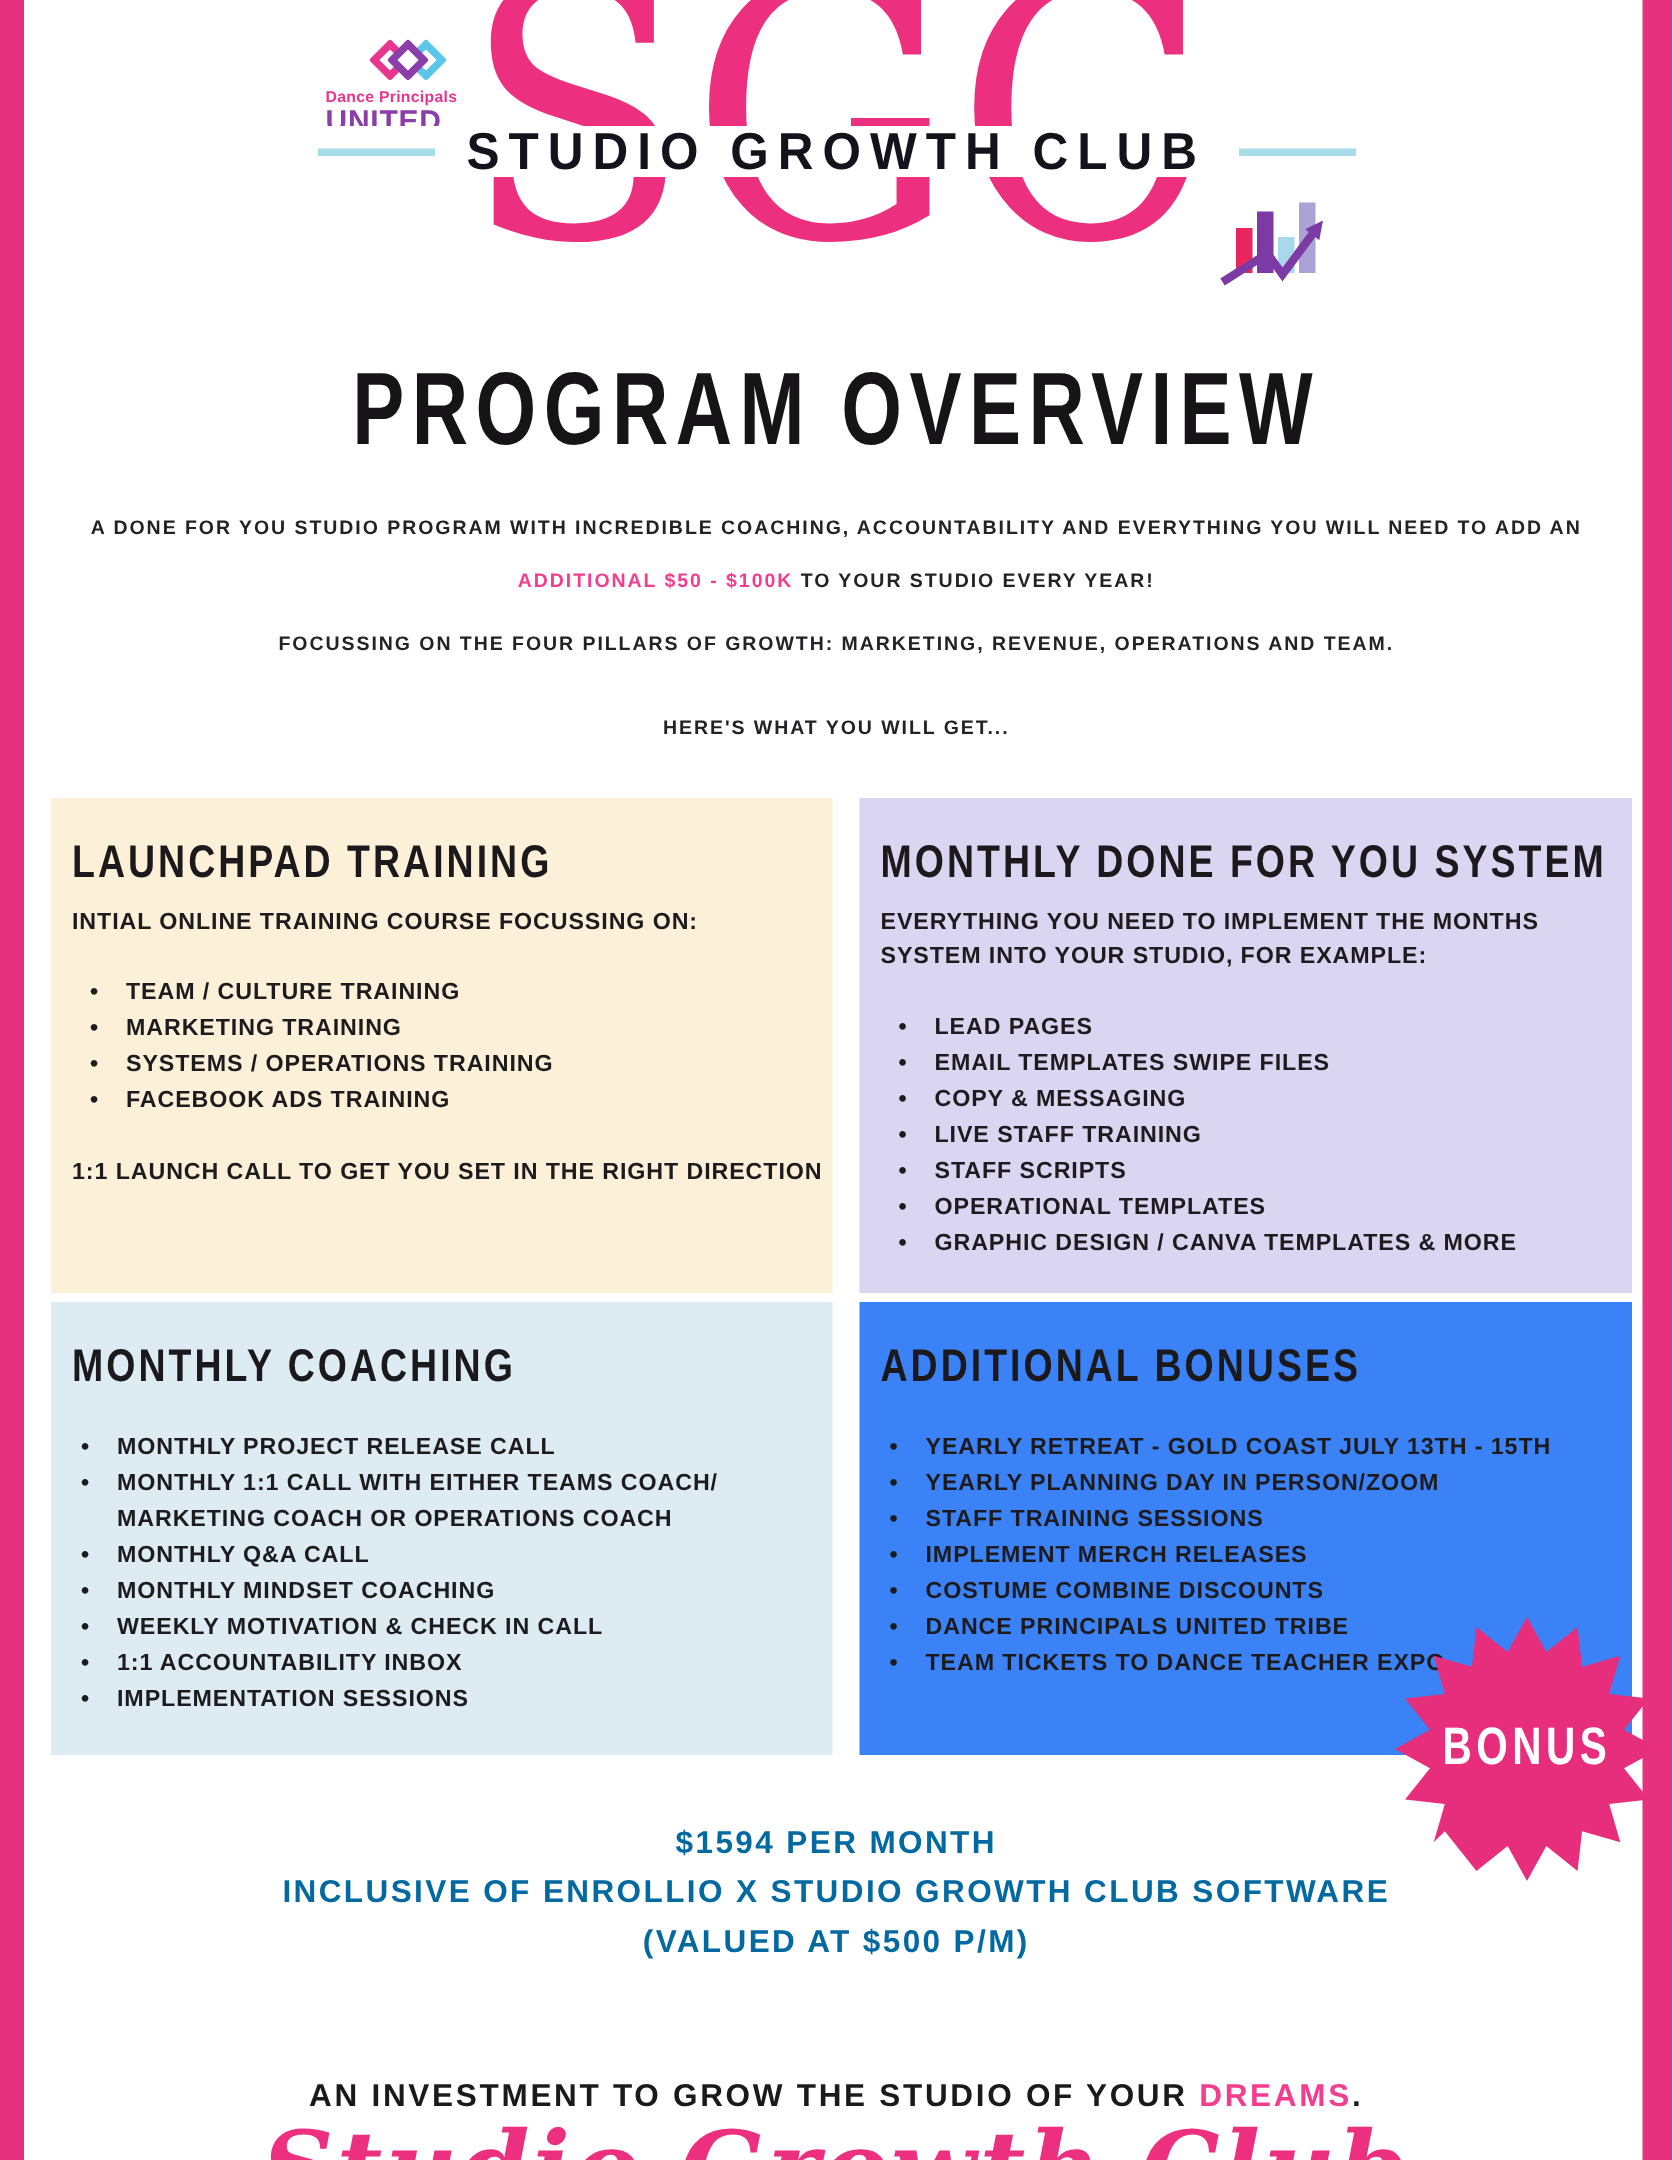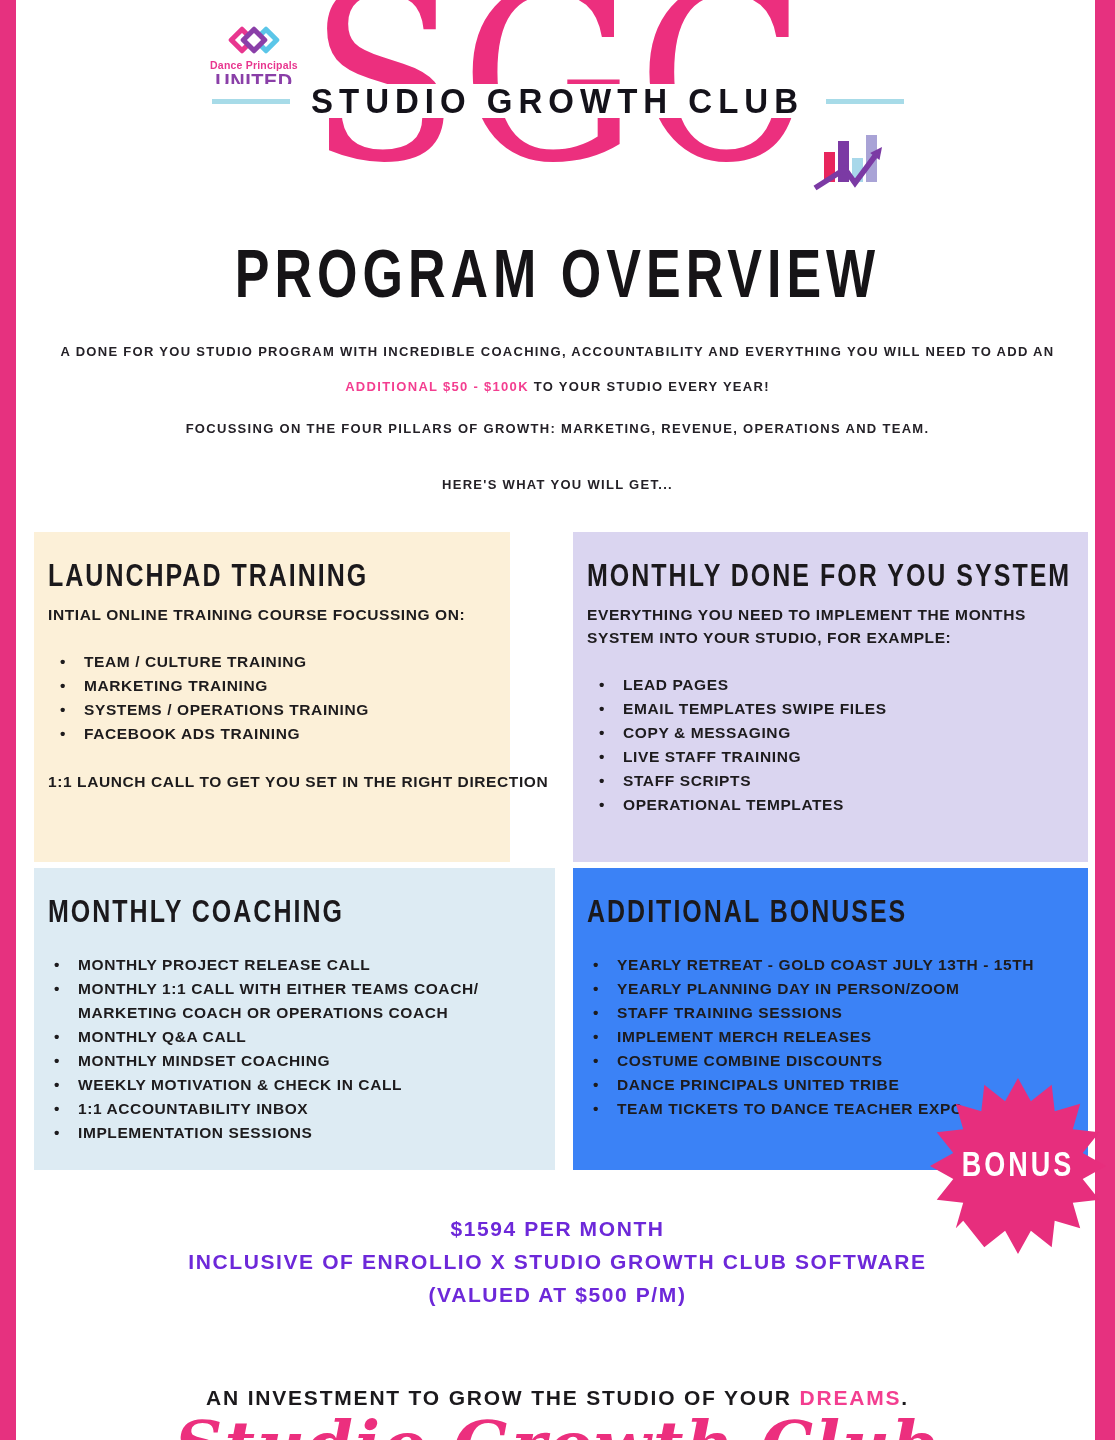--- a/index.html
+++ b/index.html
@@ -8,21 +8,21 @@
   .page { position:relative; width:1115px; height:1440px; background:#fff; overflow:hidden; }
 
   .edge { position:absolute; top:0; bottom:0; z-index:2; background:var(--border_pink,#E6317F); }
   .edge.left { left:0; width:16px; }
   .edge.right { right:0; width:20px; }
 
   
   .monogram { position:absolute; top:-42px; left:0; right:0; text-align:center; z-index:0;
               font-family:"DejaVu Serif", serif; font-size:238px; line-height:1;
               color:var(--logo_pink,#EC2F7E); transform:scaleX(0.93); transform-origin:center top; }
-  .dpu { position:absolute; left:199px; top:24px; width:110px; text-align:center; z-index:1; }
+  .dpu { position:absolute; left:217px; top:24px; width:110px; z-index:1; }
   .diamonds { display:flex; justify-content:center; align-items:center; height:32px; }
   .diamond { width:20px; height:20px; border:5px solid; transform:rotate(45deg); border-radius:2px; background:#fff; }
   .diamond + .diamond { margin-left:-8px; }
   .d-pink   { border-color:var(--dpu_pink,#E8368F); position:relative; z-index:1; }
   .d-purple { border-color:var(--united_purple,#8A3FA8); position:relative; z-index:2; }
   .d-blue   { border-color:var(--dpu_blue,#5BC6E8); position:relative; z-index:1; }
   .dpu-small { font-size:10.5px; font-weight:600; color:var(--dpu_pink,#E8368F); margin-top:3px; letter-spacing:0.2px; }
   .dpu-big   { font-size:20px; font-weight:700; color:var(--united_purple,#8A3FA8); letter-spacing:0.5px; line-height:1.05; }
 
   .banner { position:absolute; top:84px; left:50%; transform:translateX(-50%);
@@ -38,42 +38,42 @@
         letter-spacing:5px; white-space:nowrap; transform:scaleY(1.32); transform-origin:center top; color:#161417; }
   .p-intro { position:absolute; left:50%; transform:translateX(-50%); width:1000px; text-align:center;
              font-size:13px; font-weight:700; letter-spacing:1.3px; color:#242127; }
   .p1 { top:334px; line-height:35px; }
   .p2 { top:421px; white-space:nowrap; }
   .p3 { top:477px; }
   .hl { color:var(--accent_pink,#F33E90); }
 
   
   .box { position:absolute; padding:26px 14px 26px 14px; z-index:1; }
-  .box1 { left:34px;  top:532px; width:476px; height:330px; }
+  .box1 { left:34px;  top:532px; width:521px; height:330px; }
   .box2 { left:573px; top:532px; width:515px; height:330px; }
   .box3 { left:34px;  top:868px; width:521px; height:302px; }
   .box4 { left:573px; top:868px; width:515px; height:302px; }
   .box-title { font-size:25px; font-weight:700; letter-spacing:2px; white-space:nowrap;
                transform:scaleY(1.22); transform-origin:left top; margin-bottom:16px; color:#1b191c; }
   .box-text { font-size:15.5px; font-weight:700; letter-spacing:0.6px; line-height:23px; }
   .box ul { list-style:none; margin:24px 0 0 12px; }
   .box3 ul, .box4 ul { margin-top:30px; margin-left:6px; }
   .box li { position:relative; padding-left:24px; font-size:15.5px; font-weight:700;
             letter-spacing:0.6px; line-height:24px; }
   .box li::before { content:"\2022"; position:absolute; left:0; top:0; }
   .box-outro { margin-top:24px; white-space:nowrap; }
 
   
   .star-wrap { position:absolute; left:929px; top:1077px; width:178px; height:178px; z-index:3; }
   .star-label { position:absolute; left:0; right:0; top:50%; transform:translateY(-54%) scaleY(1.3);
                 text-align:center; color:#fff; font-size:27px; font-weight:700; letter-spacing:3px; }
 
   
   .pricing { position:absolute; top:1212px; left:0; right:0; text-align:center;
-             font-size:21px; font-weight:700; letter-spacing:1.6px; line-height:33px; color:#6d28d9; }
+             font-size:21px; font-weight:700; letter-spacing:1.6px; line-height:33px; color:#0369a1; }
   .invest { position:absolute; top:1386px; left:0; right:0; text-align:center;
             font-size:21px; font-weight:700; letter-spacing:1.8px; color:#1b191c; }
   .script { position:absolute; top:1406px; left:0; right:0; text-align:center;
             font-family:"DejaVu Serif", serif; font-style:italic; font-weight:700; font-size:66px;
             letter-spacing:2px; color:var(--logo_pink,#EC2F7E); white-space:nowrap; }
 </style>
 </head>
 <body>
 
 <div class="page">
@@ -131,20 +131,21 @@
   <section class="box box2" style="background: rgb(218, 213, 240);">
     <h2 class="box-title">MONTHLY DONE FOR YOU SYSTEM</h2>
     <p class="box-text">EVERYTHING YOU NEED TO IMPLEMENT THE MONTHS SYSTEM INTO YOUR STUDIO, FOR EXAMPLE:</p>
     <ul>
         <li>LEAD PAGES</li>
         <li>EMAIL TEMPLATES SWIPE FILES</li>
         <li>COPY &amp; MESSAGING</li>
         <li>LIVE STAFF TRAINING</li>
         <li>STAFF SCRIPTS</li>
         <li>OPERATIONAL TEMPLATES</li>
+        <li>GRAPHIC DESIGN / CANVA TEMPLATES &amp; MORE</li>
       </ul>
   </section>
 
   <section class="box box3" style="background: rgb(221, 235, 243);">
     <h2 class="box-title">MONTHLY COACHING</h2>
     <ul>
         <li>MONTHLY PROJECT RELEASE CALL</li>
         <li>MONTHLY 1:1 CALL WITH EITHER TEAMS COACH/ MARKETING COACH OR OPERATIONS COACH</li>
         <li>MONTHLY Q&amp;A CALL</li>
         <li>MONTHLY MINDSET COACHING</li>

